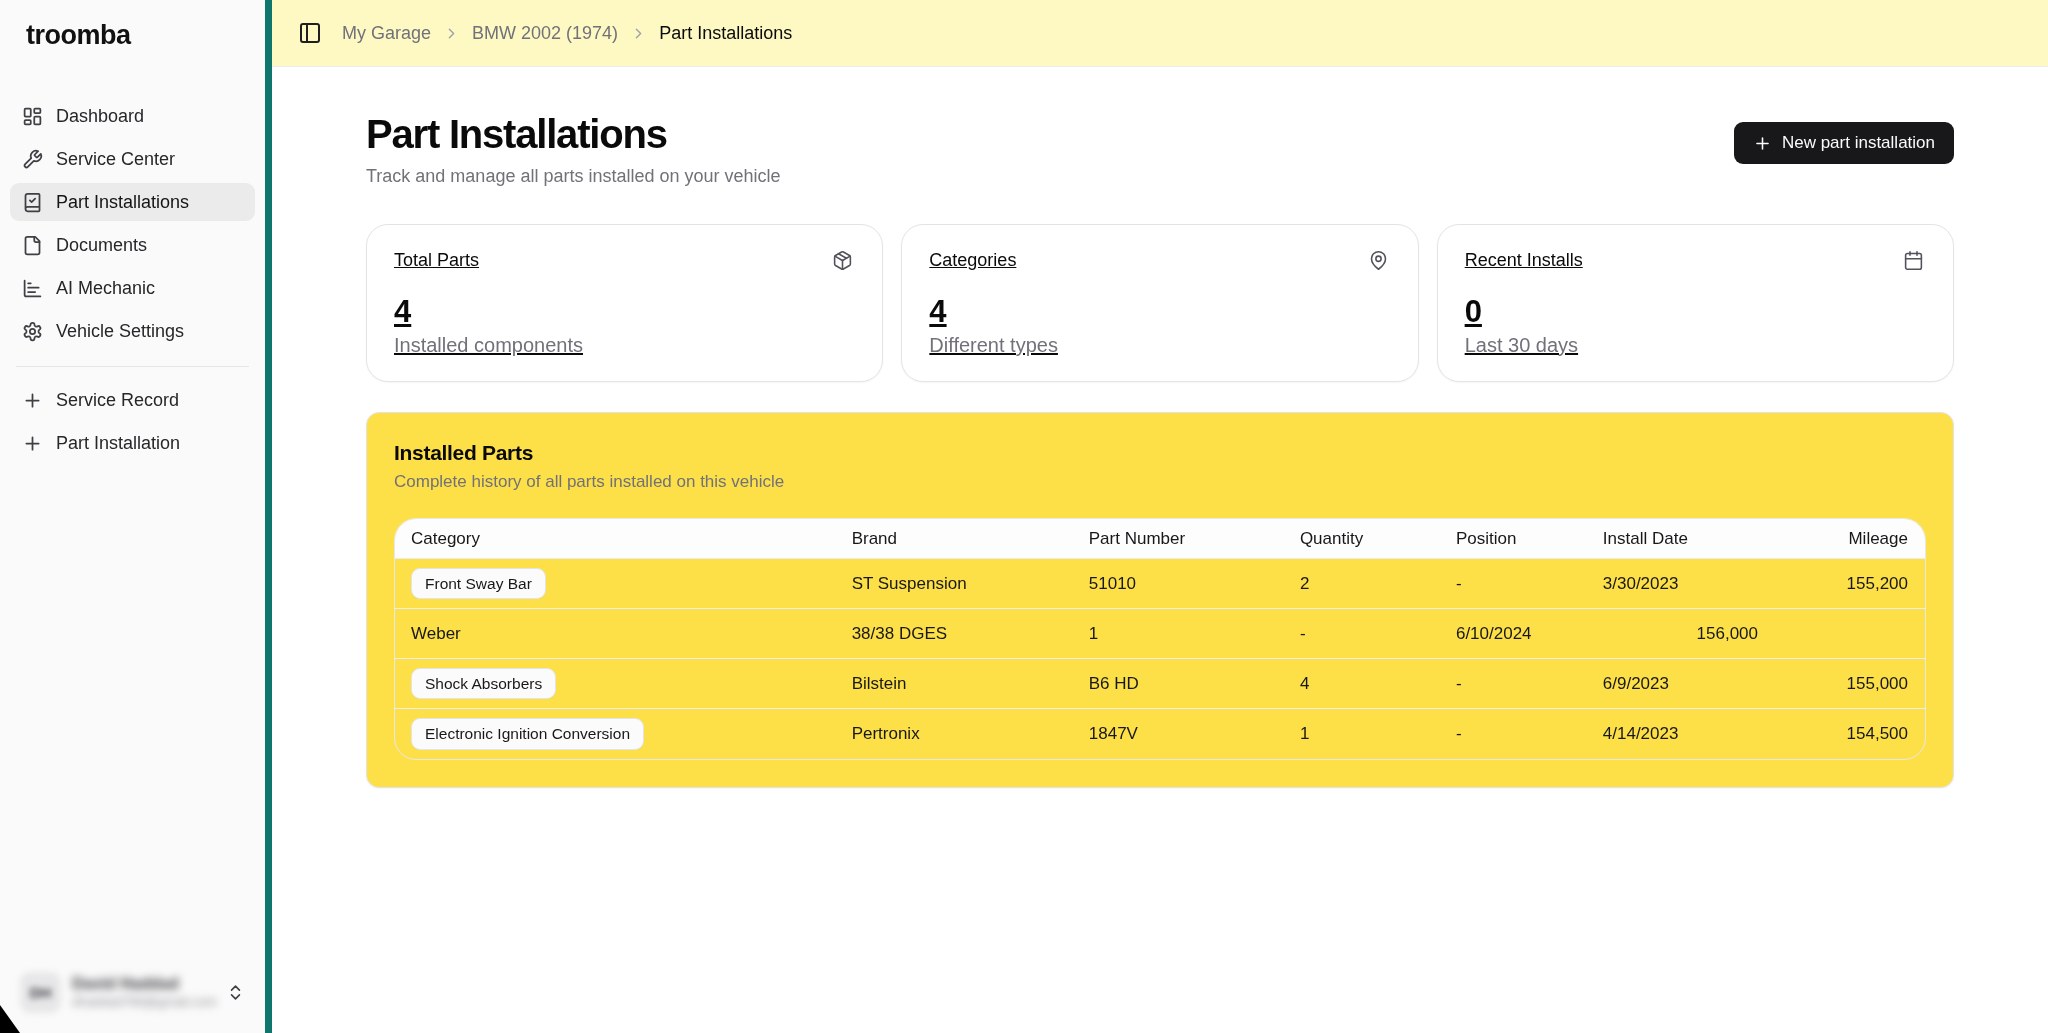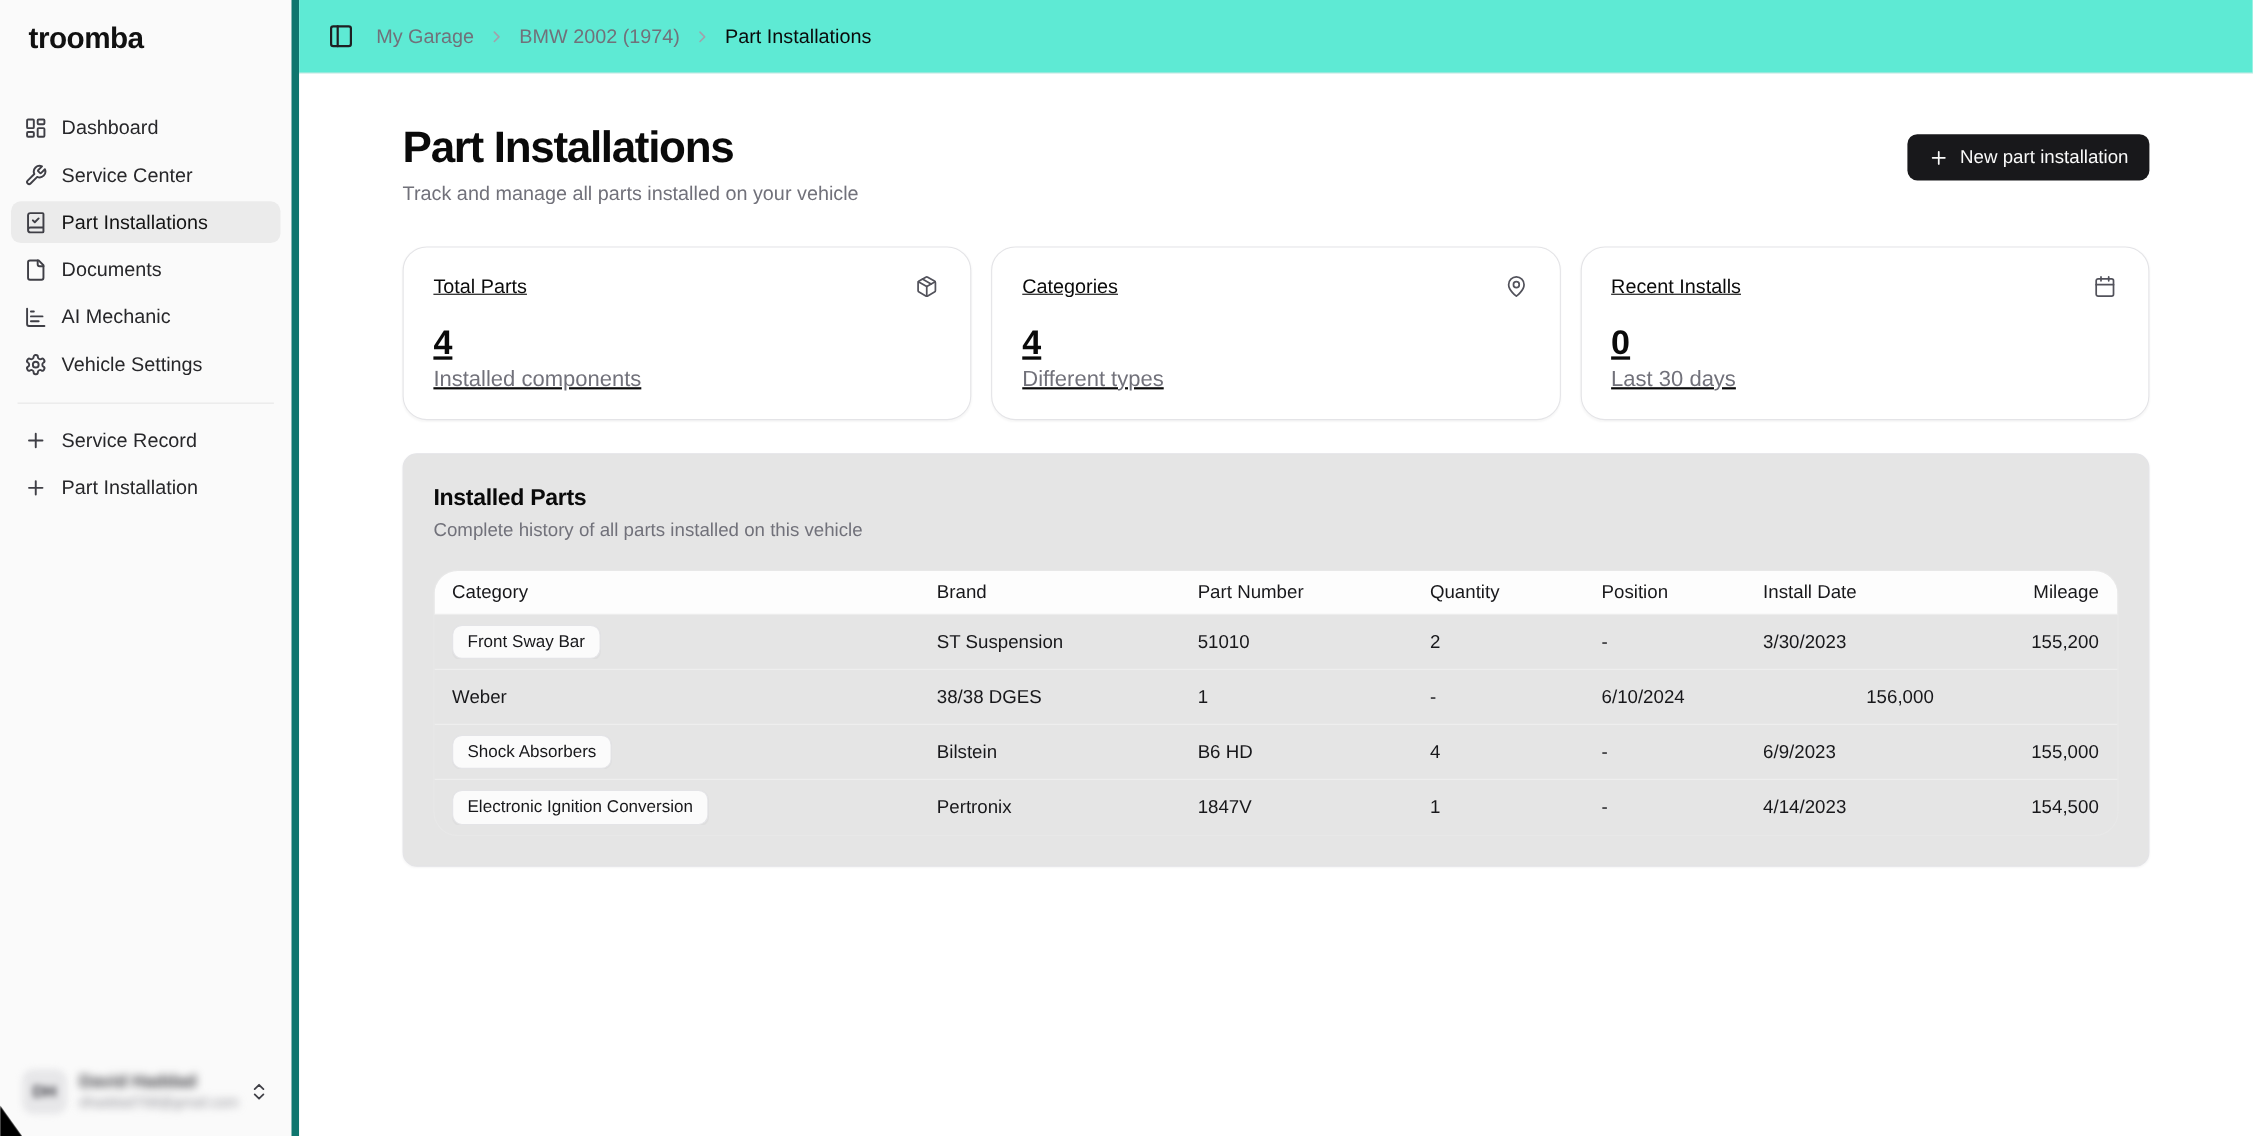--- a/index.html
+++ b/index.html
@@ -50,21 +50,21 @@
   .user-name { font-size:16px; font-weight:600; color:#3b3b40; line-height:1.2; white-space:nowrap; }
   .user-email { font-size:13px; color:#8b8b92; line-height:1.3; white-space:nowrap; }
   .user-caret { width:19px; height:19px; color:#3f3f46; }
 
   
   .content-col { flex:1; display:flex; flex-direction:column; height:100%; position:relative; }
 
   header.topbar {
     height:67px; min-height:67px;
     display:flex; align-items:center; gap:20px;
-    padding:0 26px; border-bottom:1px solid #ececec; background:#5eead4;
+    padding:0 26px; border-bottom:1px solid #ececec; background:#fef9c3;
   }
   .panel-toggle { width:24px; height:24px; color:#1f1f22; cursor:pointer; }
   .breadcrumb { display:flex; align-items:center; gap:12px; font-size:18px; }
   .crumb { color:#71717a; cursor:pointer; }
   .crumb.current { color:#0a0a0a; cursor:default; }
   .crumb-sep { width:17px; height:17px; color:#a1a1aa; }
 
   main.page {
     flex:1; padding:44px 94px 0 94px; background:#fff;
   }
@@ -89,21 +89,21 @@
     display:flex; flex-direction:column;text-decoration:underline;
   }
   .stat-top { display:flex; align-items:center; justify-content:space-between; }
   .stat-title { font-size:18px; font-weight:500; color:#0a0a0a; }
   .stat-icon { width:21px; height:21px; color:#52525b; }
   .stat-value { font-size:31px; font-weight:700; color:#0a0a0a; margin-top:auto; line-height:1.1; }
   .stat-caption { font-size:20px; color:#71717a; margin-top:5px; }
 
   
   .table-card {
-    background:#e5e5e5; border:1px solid #e4e4e7; border-radius:13px;
+    background:#fde047; border:1px solid #e4e4e7; border-radius:13px;
     margin-top:30px; padding:28px 27px 27px 27px;
     box-shadow:0 1px 2px rgba(0,0,0,0.04);
   }
   .table-title { font-size:21px; font-weight:700; letter-spacing:-0.3px; color:#0a0a0a; }
   .table-subtitle { font-size:17px; color:#71717a; margin-top:7px; }
   .parts-table {
     margin-top:26px; border:1px solid #e8e8e8; border-radius:22px; overflow:hidden;
   }
   .t-row {
     display:grid;

